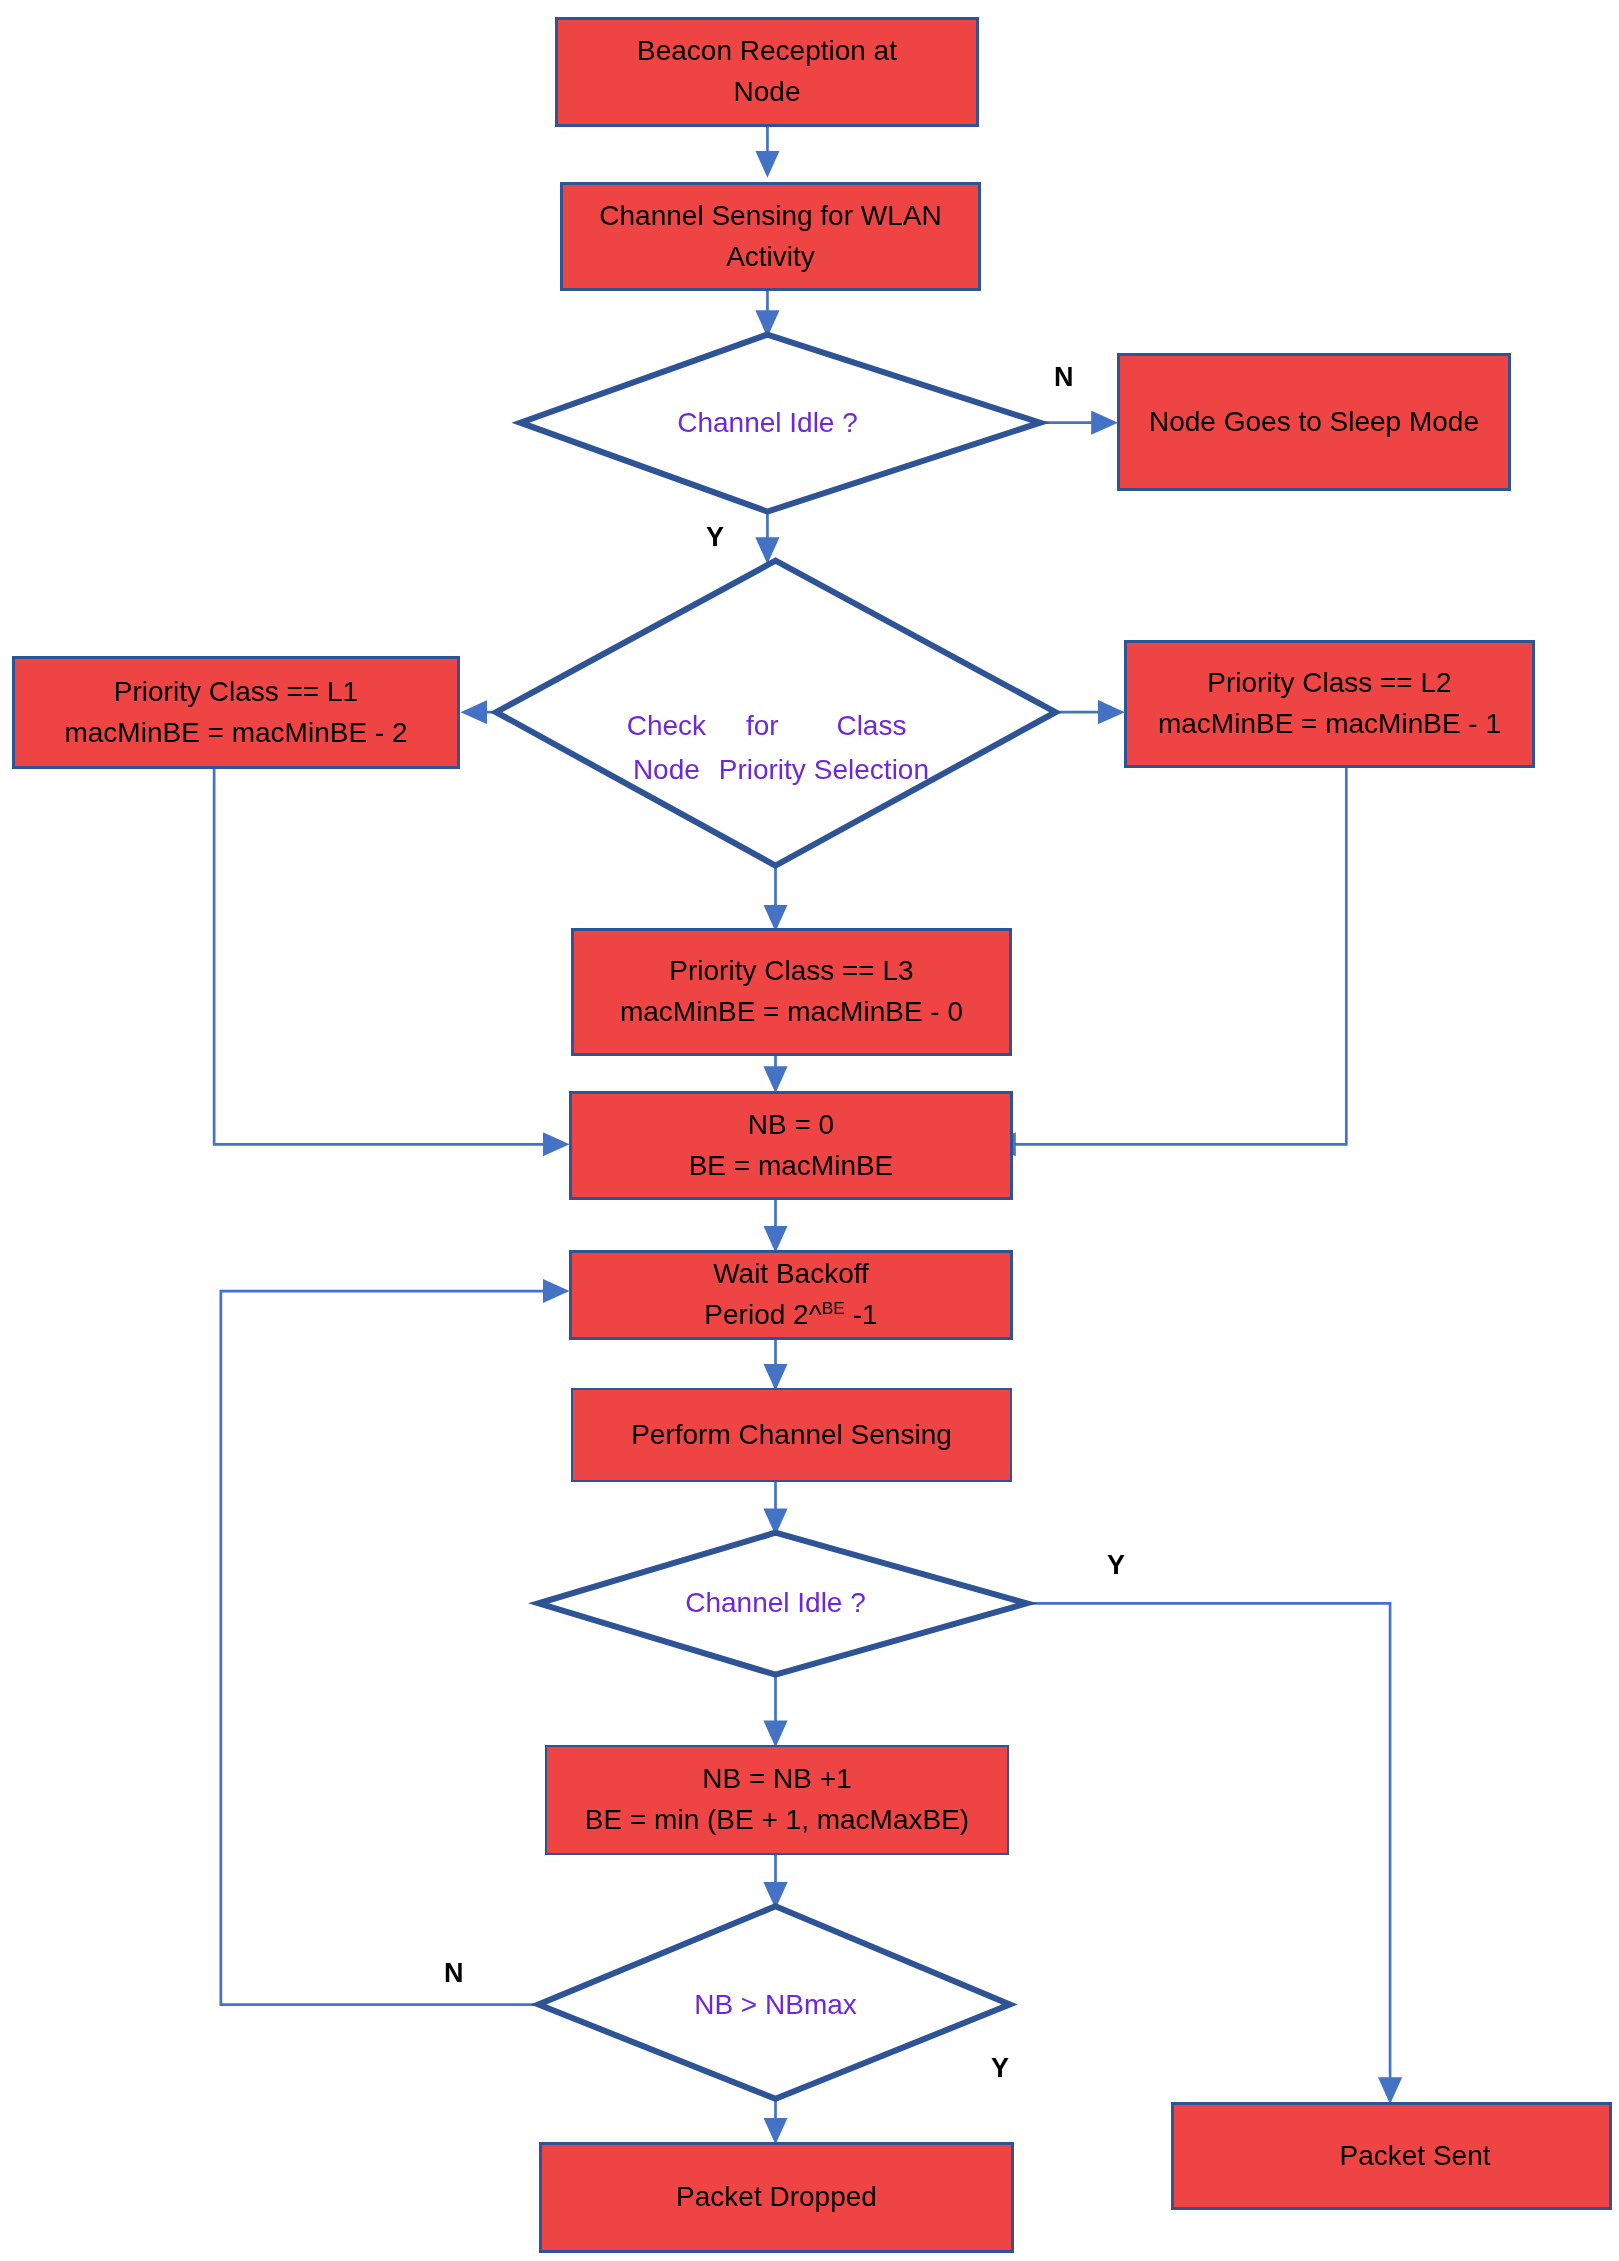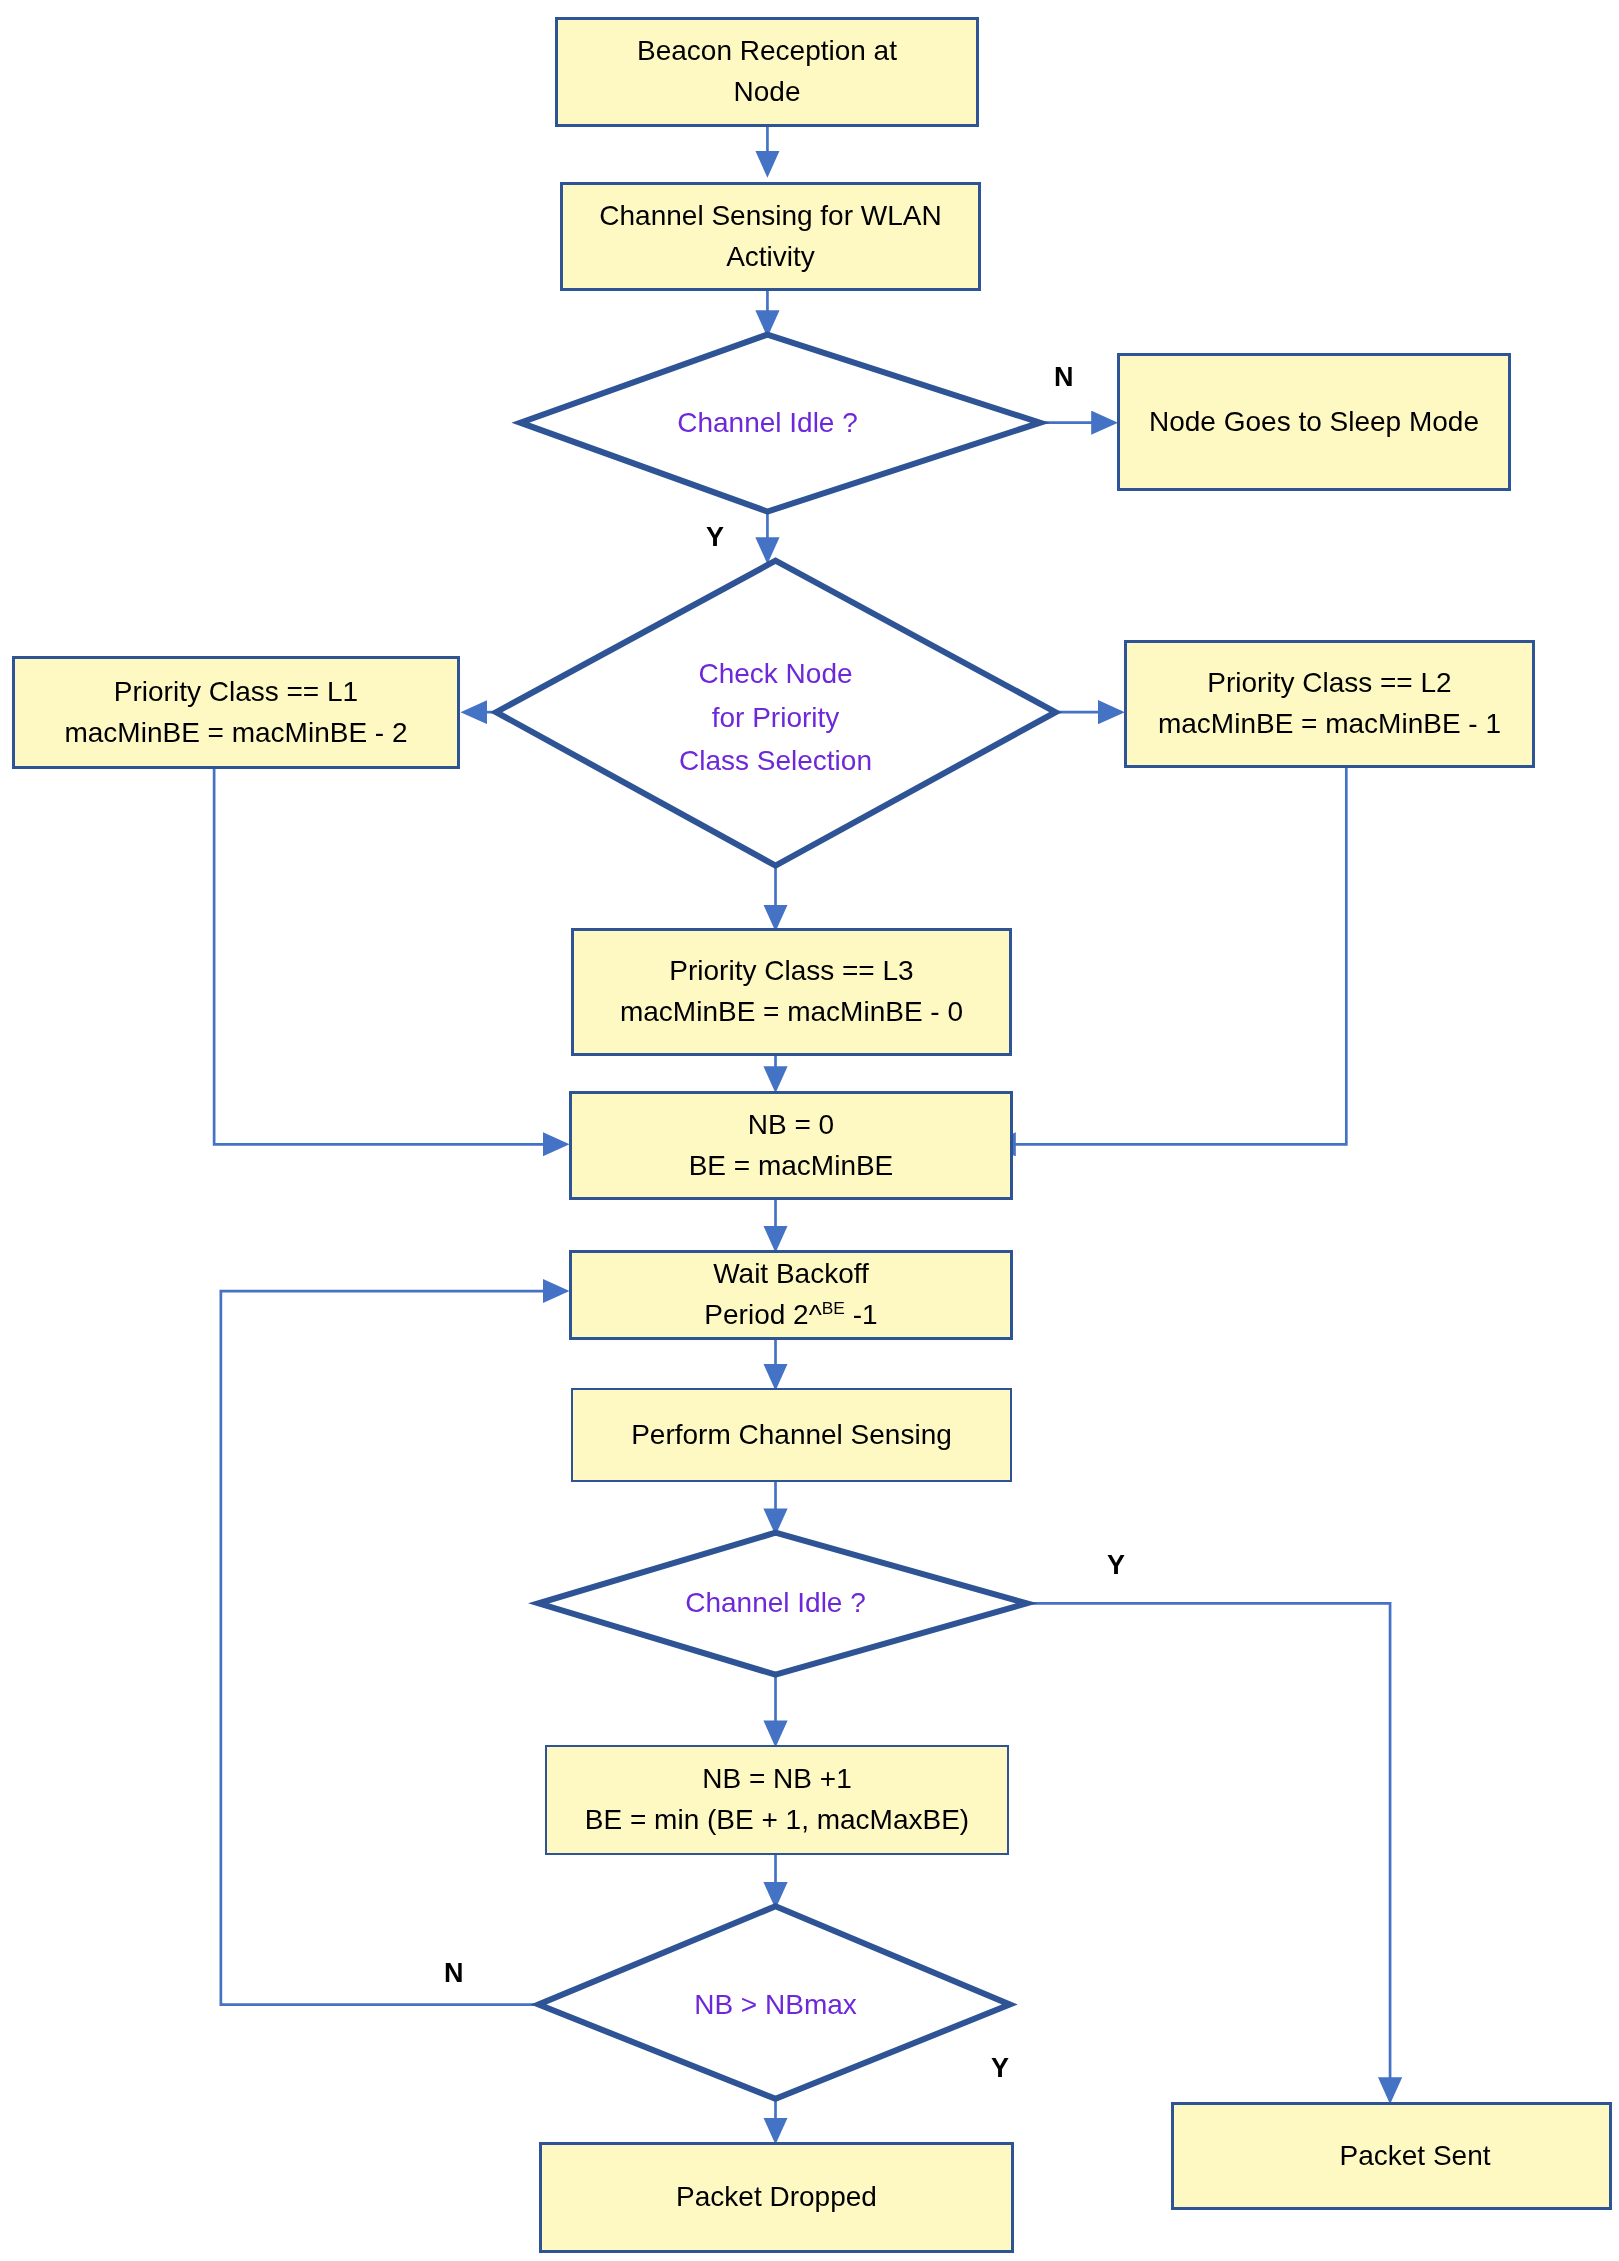--- a/index.html
+++ b/index.html
@@ -22,21 +22,21 @@
     box-sizing:border-box;
     display:flex;
     align-items:center;
     justify-content:center;
     text-align:center;
     color:#000000;
     line-height:1.45;
   }
   .proc{
     border:3.4px solid #2e5496;
-    background:#fef9c3;
+    background:#ef4444;
     font-size:28px;
   }
   .proc.thin{ border-width:2.7px; }
   .dtxt{
     position:absolute;
     display:flex;
     align-items:center;
     justify-content:center;
     text-align:center;
     font-size:28px;
@@ -171,21 +171,21 @@
   </div>
 
   <div class="node proc" style="left:1171px; top:2102px; width:441px; height:108px;padding-left:47px;">
     <span>Packet Sent</span>
   </div>
 
   <div class="dtxt" style="left:621px; top:403px; width:293px; height:40px;">
     <span>Channel Idle ?</span>
   </div>
 
-  <div class="dtxt" style="left:614px; top:652px; width:323px; height:131px; flex-direction:column;">
+  <div class="dtxt" style="left:614px; top:682px; width:323px; height:131px; flex-direction:row;">
     <span>Check Node</span>
     <span>for Priority</span>
     <span>Class Selection</span>
   </div>
 
   <div class="dtxt" style="left:629px; top:1583px; width:293px; height:40px;">
     <span>Channel Idle ?</span>
   </div>
 
   <div class="dtxt" style="left:636px; top:1985px; width:279px; height:40px;">

